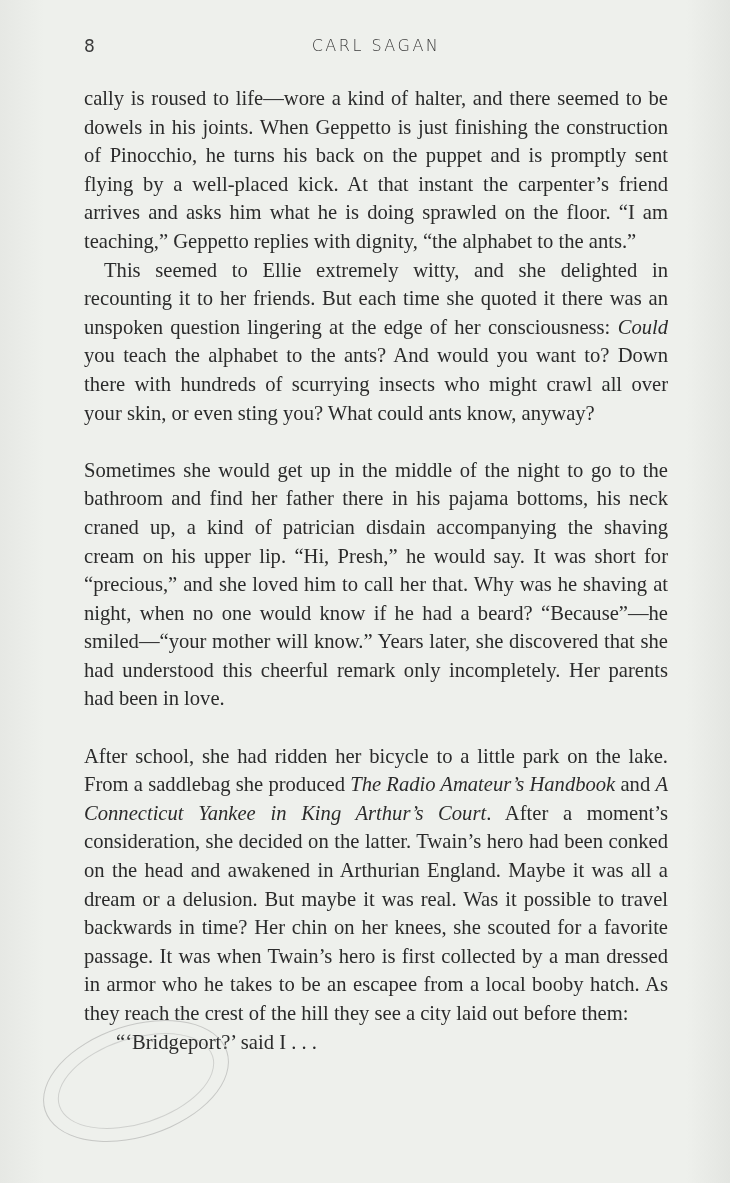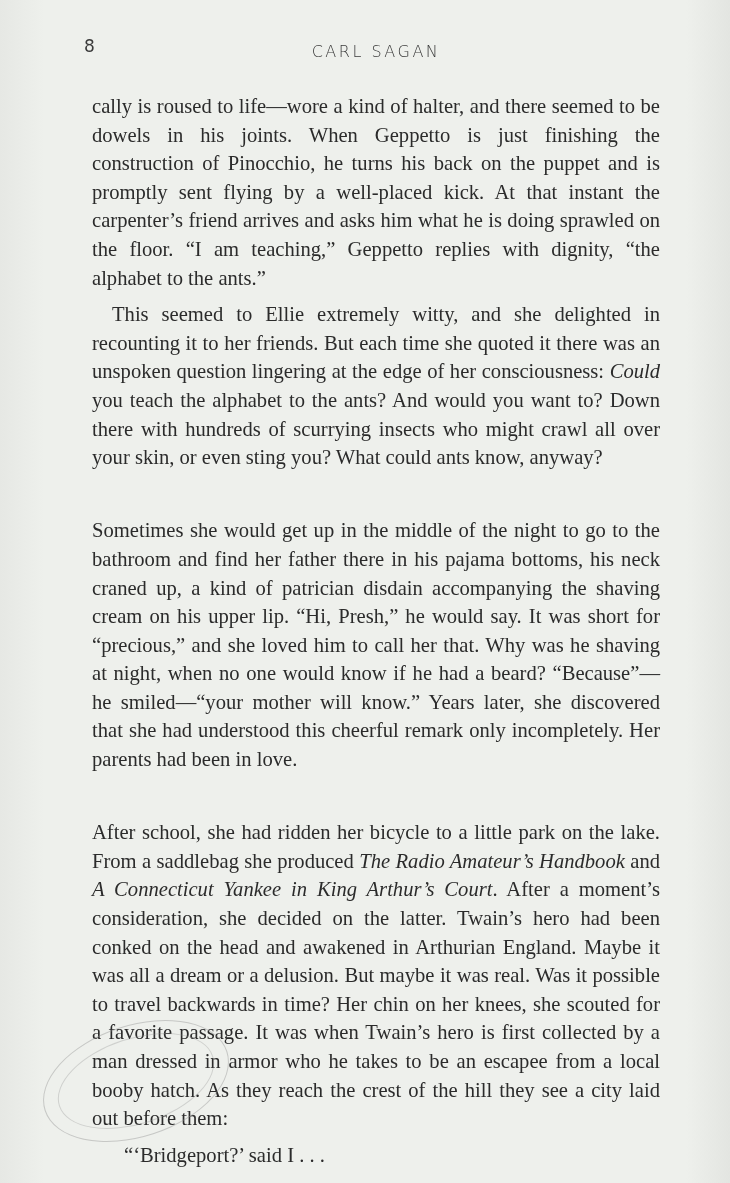--- a/index.html
+++ b/index.html
@@ -7,23 +7,23 @@
     width:730px; height:1183px; overflow:hidden;
     background:#eceeea;
     font-family:"Liberation Serif", "DejaVu Serif", serif;
     color:#2b2b2b;
     position:relative;
   }
   .page { position:absolute; left:0; top:0; width:730px; height:1183px;
     background: linear-gradient(90deg,#e6e8e4 0%,#eef0ec 6%,#eef0ec 94%,#e3e5e1 100%); }
   .header { position:absolute; top:36px; left:84px; width:584px; height:24px; }
   .page-num { position:absolute; left:0; top:0; font-family:"DejaVu Sans", sans-serif; font-size:17px; color:#3a3a3a; }
-  .running-head { position:absolute; left:0; right:0; text-align:center; top:0; font-family:"DejaVu Sans", sans-serif; font-size:16px; letter-spacing:2.5px; color:#3a3a3a; font-weight:300;margin-top:6px; }
+  .running-head { position:absolute; left:0; right:0; text-align:center; top:0; font-family:"DejaVu Sans", sans-serif; font-size:16px; letter-spacing:2.5px; color:#3a3a3a; font-weight:300; }
   .body { position:absolute; top:84px; left:84px; width:584px; font-size:20.6px; line-height:28.6px; }
-  .body p { margin:8px; text-align:justify; }
+  .body p { margin:0; text-align:justify; }
   .indent { text-indent:20px; }
   .gap { height:28.6px; }
   .quote { padding-left:32px; text-align:left; }
   em { }
   .stamp { position:absolute; left:40px; top:1025px; width:190px; height:110px; border:1.5px solid rgba(150,150,150,0.45); border-radius:50%; transform:rotate(-18deg); }
   .stamp-inner { position:absolute; left:14px; top:12px; right:14px; bottom:12px; border:1px solid rgba(150,150,150,0.35); border-radius:50%; }
 </style>
 </head>
 <body>
 

